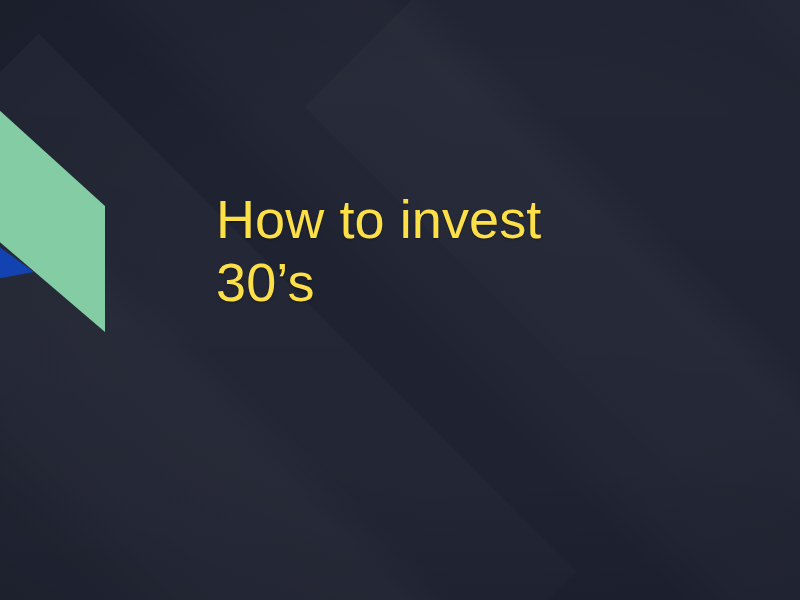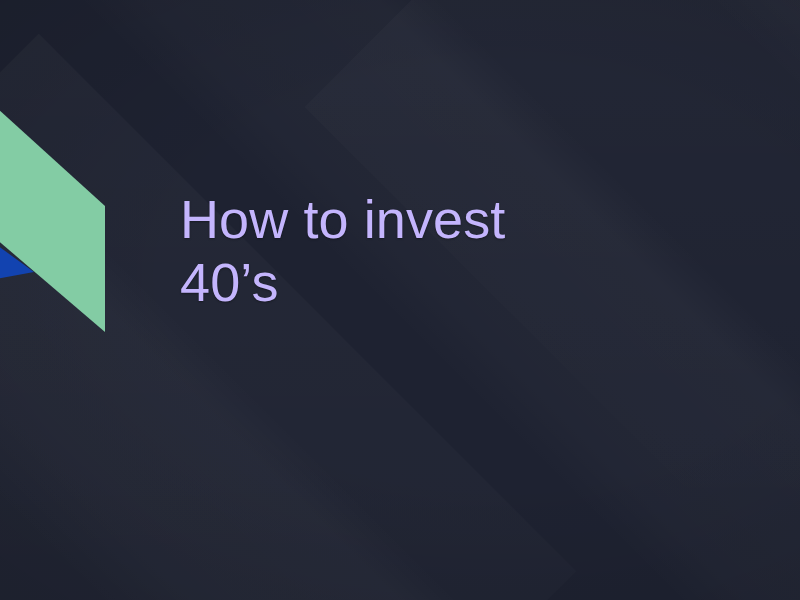--- a/index.html
+++ b/index.html
@@ -84,27 +84,28 @@
 
   
   .title-block {
     position: absolute;
     left: 180px;
     top: 188px;
     width: 580px;
   }
   .title-line {
     display: block;
-    color: #c4b5fd;
+    color: #fde047;
     font-size: 54px;
     font-weight: 300;
     line-height: 63px;
     letter-spacing: 0.1px;
     white-space: nowrap;
     text-shadow: 0 1px 2px rgba(0,0,0,0.35);
+    margin-left: 36px;
   }
 </style>
 </head>
 <body>
 
 <div id="slide">
 
   <div class="bg-base"></div>
   <div class="bg-bands"></div>
   <div class="bg-band-tr"></div>
@@ -113,16 +114,16 @@
 
   <div class="shapes">
     <svg class="shape-svg" width="240" height="600" viewBox="0 0 240 600">
       <polygon points="-10,240 34,272 -10,280" fill="#1243b0"></polygon>
       <polygon points="-12,100 105,206 105,332 -12,232" fill="#83cca4"></polygon>
     </svg>
   </div>
 
   <div class="title-block">
     <span class="title-line">How to invest</span>
-    <span class="title-line">40’s</span>
+    <span class="title-line">30’s</span>
   </div>
 
 </div>
 
 </body></html>

